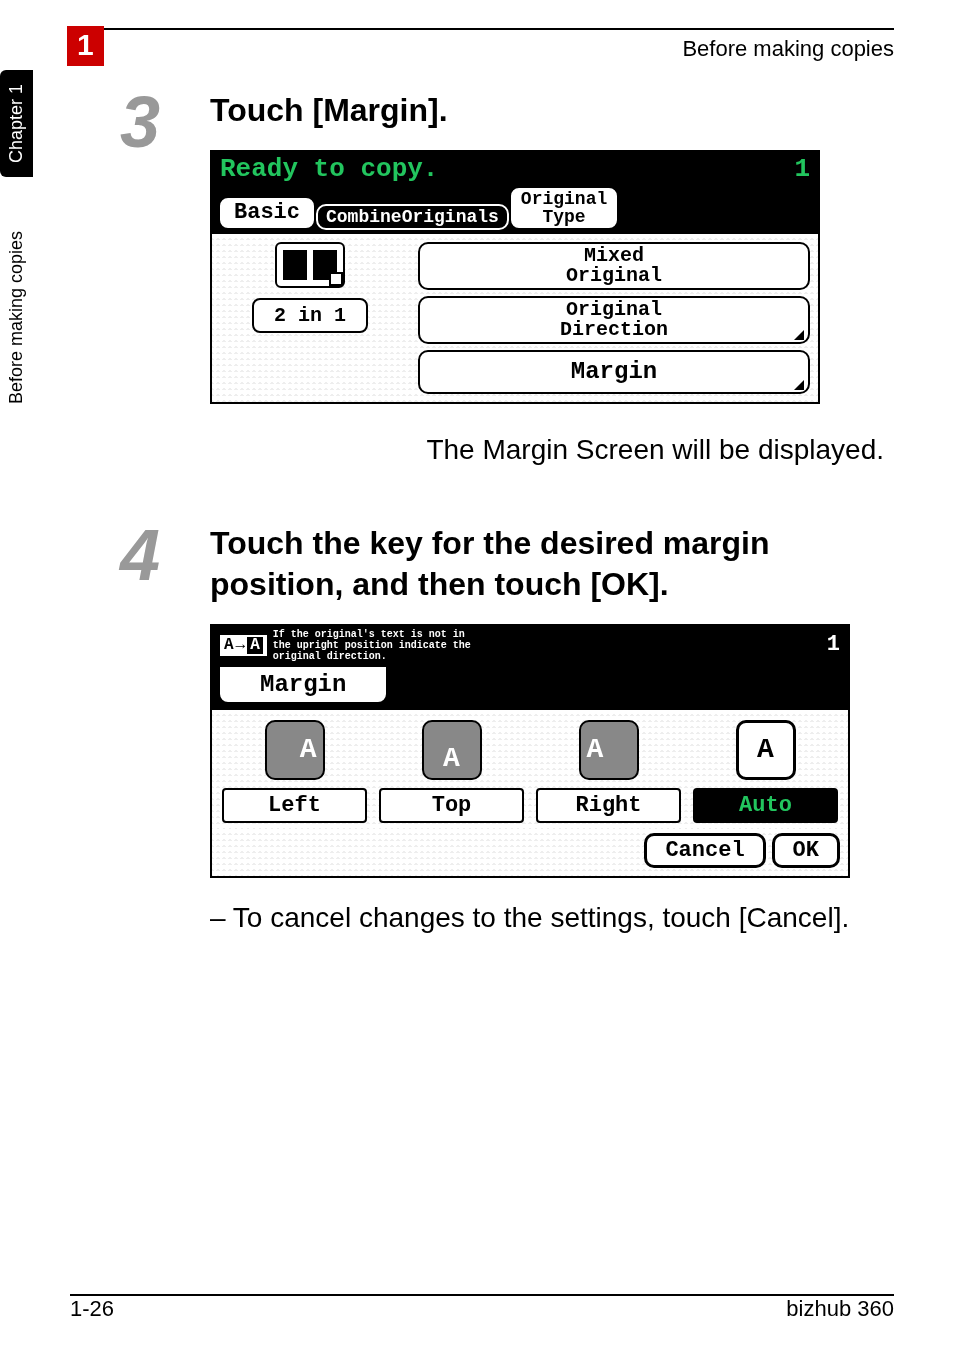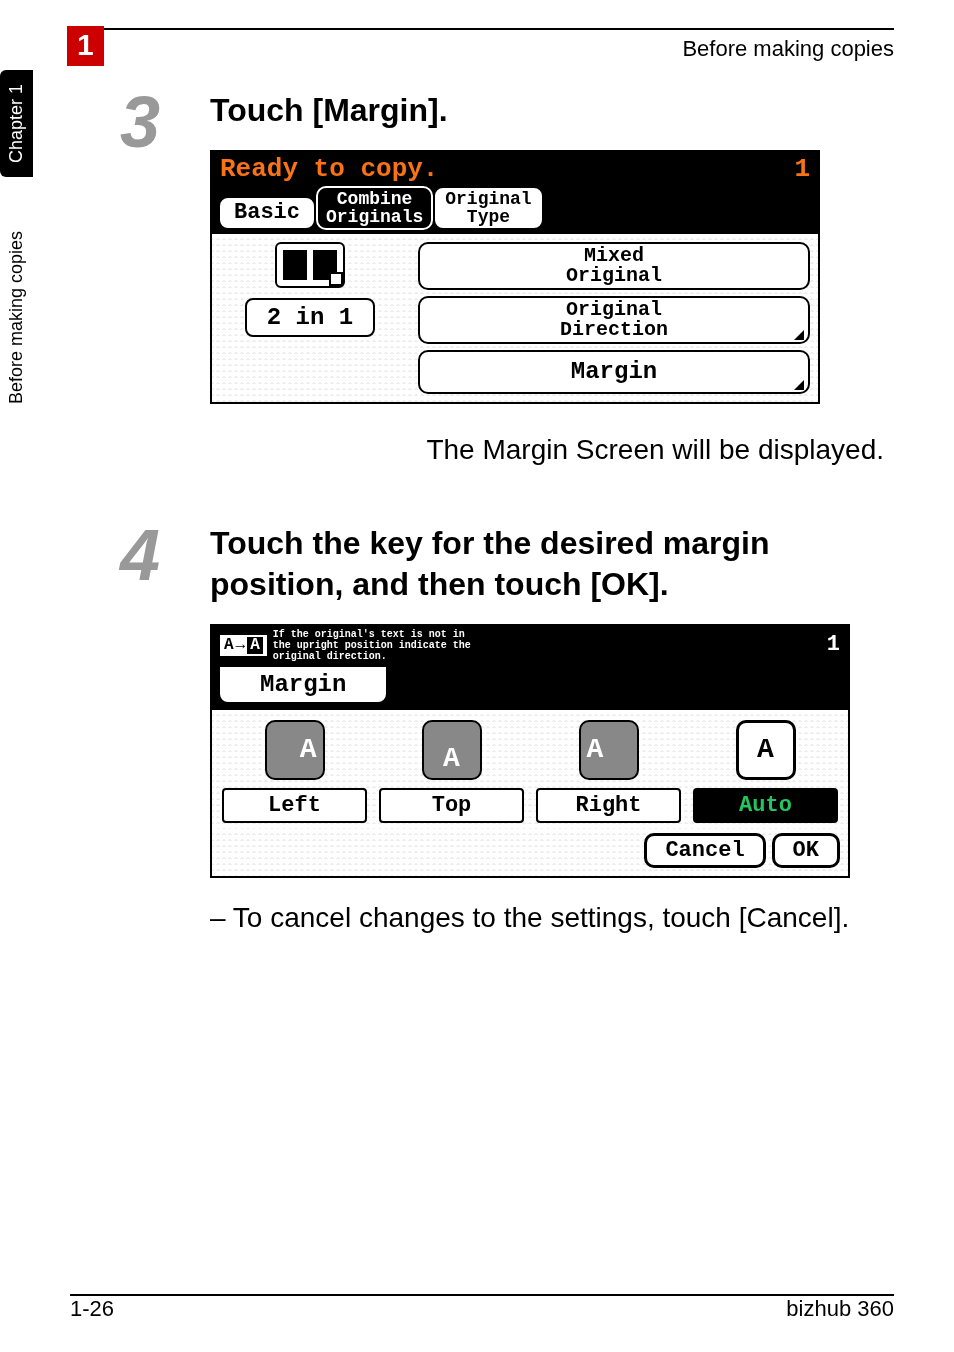--- a/index.html
+++ b/index.html
@@ -114,21 +114,21 @@
   
   .screen1 {
     width: 610px;
     border: 2px solid #000;
     background: #fff;
     font-family: "Courier New", monospace;
     font-weight: bold;
   }
   .screen1-top {
     background: #000;
-    color: #f97316;
+    color: #22c55e;
     display: flex;
     justify-content: space-between;
     padding: 2px 8px;
     font-size: 26px;
   }
   .screen1-tabs {
     display: flex;
     align-items: flex-end;
     background: #000;
     padding: 0 6px 4px 6px;
@@ -141,21 +141,21 @@
     padding: 4px 14px;
     font-size: 22px;
     line-height: 1;
     white-space: nowrap;
   }
   .tab-chip.inverted {
     background: #000;
     color: #fff;
     border-color: #fff;
     display: flex;
-    flex-direction: column;
+    flex-direction: row;
     align-items: center;
     font-size: 18px;
     padding: 2px 8px;
   }
   .screen1-body {
     background-image:
       linear-gradient(45deg, #eee 25%, transparent 25%),
       linear-gradient(-45deg, #eee 25%, transparent 25%);
     background-size: 6px 6px;
     background-color: #fff;
@@ -191,21 +191,21 @@
     right: -6px; bottom: -6px;
     width: 10px; height: 10px;
     background: #fff;
     border: 2px solid #000;
   }
   .s1-left-label {
     background: #fff;
     border: 2px solid #000;
     border-radius: 8px;
     padding: 4px 20px;
-    font-size: 24px;
+    font-size: 20px;
     margin-top: 4px;
   }
   .s1-right {
     flex: 1;
     display: flex;
     flex-direction: column;
     gap: 6px;
   }
   .opt-btn {
     background: #fff;

